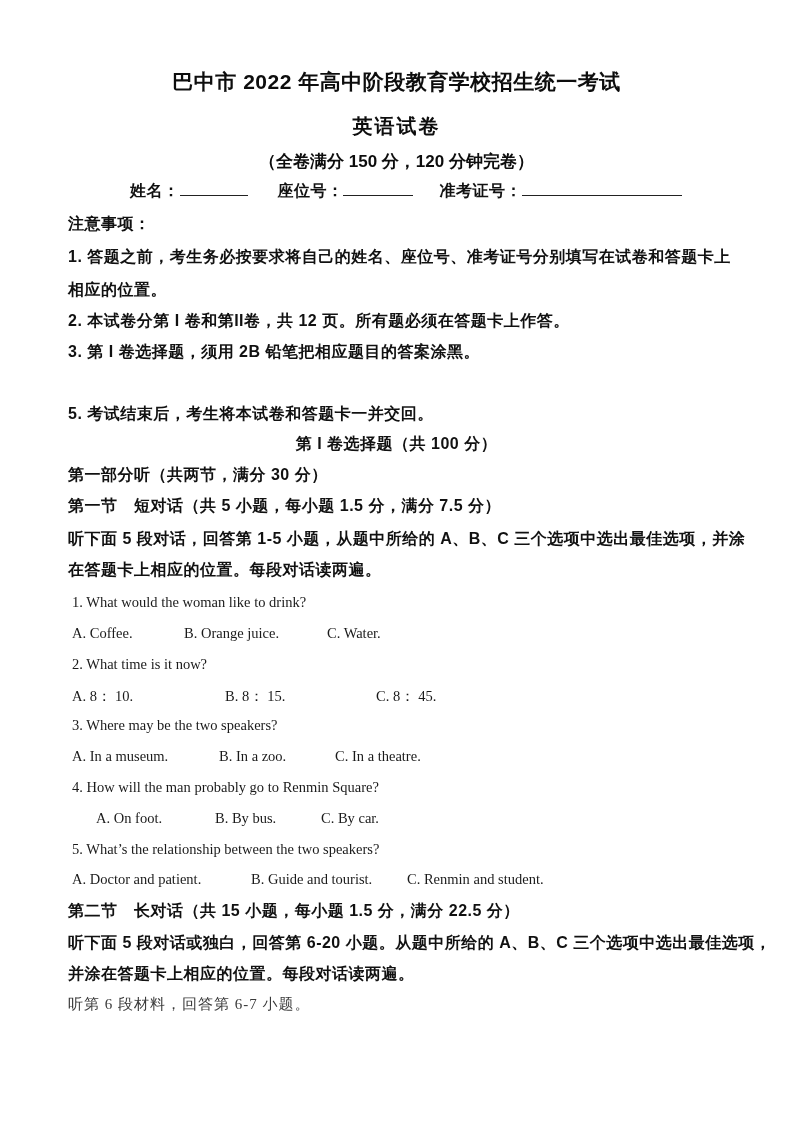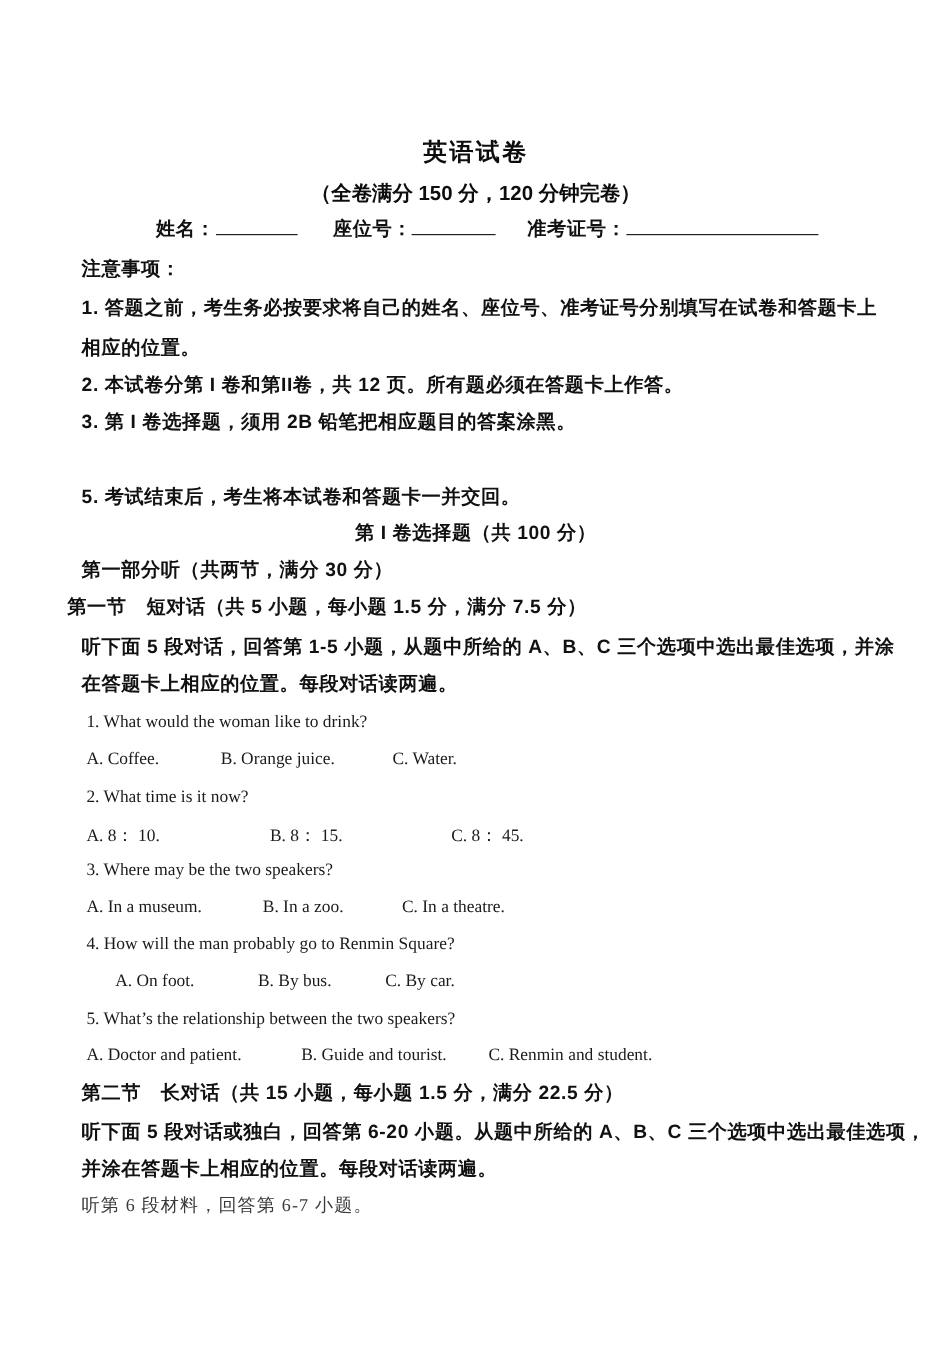--- a/index.html
+++ b/index.html
@@ -21,40 +21,41 @@
   .opts { display:flex; }
   .opts span { display:inline-block; }
   .blank { display:inline-block; border-bottom:1.5px solid #222222; height:14px; }
   .footer-wm { font-size:15px; color:#a6a6a6; letter-spacing:0.5px; font-family:"Liberation Sans", sans-serif; }
 </style>
 </head>
 <body>
 
 <div class="page">
 
+  <div class="l center title1" style="top:68px;">巴中市 2022 年高中阶段教育学校招生统一考试</div>
   <div class="l center title2" style="top:113px;">英语试卷</div>
   <div class="l center subtitle" style="top:150px;">（全卷满分 150 分，120 分钟完卷）</div>
 
   <div class="l zh-b" style="top:181px; left:130px;">
     <span>姓名：</span><span class="blank" style="width:68px;"></span>
     <span style="margin-left:25px;">座位号：</span><span class="blank" style="width:70px;"></span>
     <span style="margin-left:21px;">准考证号：</span><span class="blank" style="width:160px;"></span>
   </div>
 
   <div class="l zh-b" style="top:214px; left:68px;">注意事项：</div>
   <div class="l zh-b" style="top:247px; left:68px;">1. 答题之前，考生务必按要求将自己的姓名、座位号、准考证号分别填写在试卷和答题卡上</div>
   <div class="l zh-b" style="top:280px; left:68px;">相应的位置。</div>
   <div class="l zh-b" style="top:311px; left:68px;">2. 本试卷分第 I 卷和第II卷，共 12 页。所有题必须在答题卡上作答。</div>
   <div class="l zh-b" style="top:342px; left:68px;">3. 第 I 卷选择题，须用 2B 铅笔把相应题目的答案涂黑。</div>
   <div class="l zh-b" style="top:404px; left:68px;">5. 考试结束后，考生将本试卷和答题卡一并交回。</div>
 
   <div class="l center zh-b" style="top:434px;">第 I 卷选择题（共 100 分）</div>
   <div class="l zh-b" style="top:465px; left:68px;">第一部分听（共两节，满分 30 分）</div>
 
-  <div class="l zh-b" style="top:496px; left:56px;">第一节　短对话（共 5 小题，每小题 1.5 分，满分 7.5 分）</div>
+  <div class="l zh-b" style="top:496px; left:68px;">第一节　短对话（共 5 小题，每小题 1.5 分，满分 7.5 分）</div>
   <div class="l zh-b" style="top:529px; left:68px;">听下面 5 段对话，回答第 1-5 小题，从题中所给的 A、B、C 三个选项中选出最佳选项，并涂</div>
   <div class="l zh-b" style="top:560px; left:68px;">在答题卡上相应的位置。每段对话读两遍。</div>
 
   <div class="l en" style="top:594px; left:72px;">1. What would the woman like to drink?</div>
   <div class="l en opts" style="top:625px; left:72px;">
     <span style="width:112px;">A. Coffee.</span>
     <span style="width:143px;">B. Orange juice.</span>
     <span>C. Water.</span>
   </div>
 

